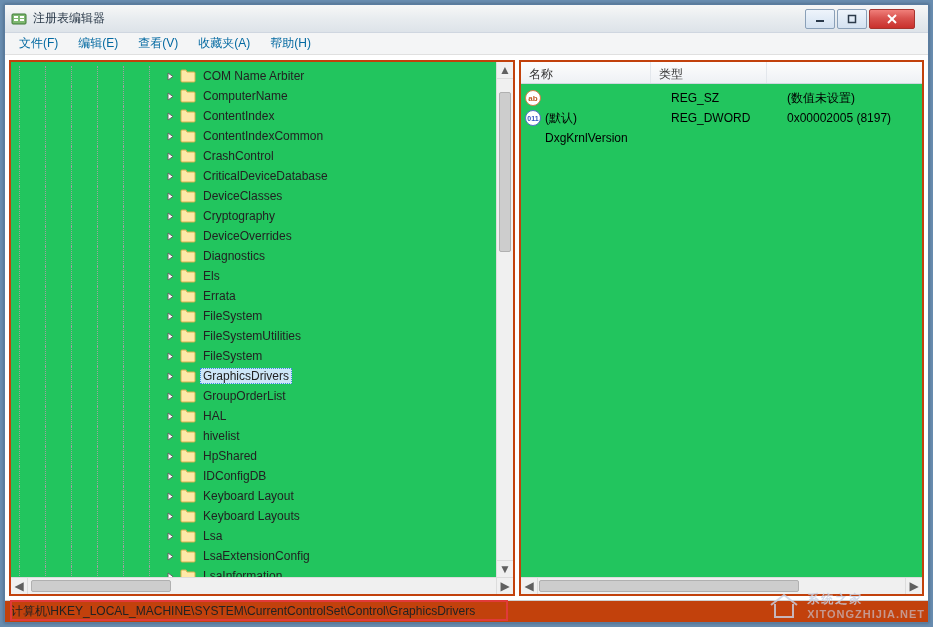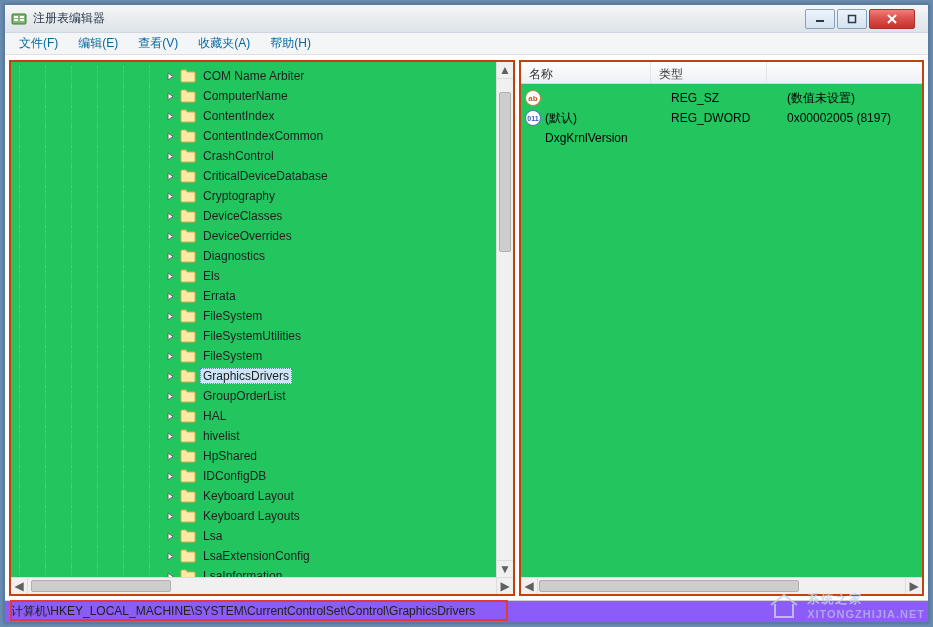--- a/index.html
+++ b/index.html
@@ -55,21 +55,21 @@
 
 .list-body { padding:4px 0; }
 .list-row { display:flex; align-items:center; height:20px; padding:0 4px; }
 .list-row .vicon { width:16px; height:16px; margin-right:4px; display:flex; align-items:center; justify-content:center; font-size:8px; font-weight:bold; border:1px solid; border-radius:8px;}
 .vicon.str { border-color:#d07f4b; color:#c05a23; background:#fff; }
 .vicon.dword { border-color:#5670c7; color:#3454c0; background:#fff; font-size:7px;}
 .list-row .c-name { width:126px; padding-right:12px;margin-top:40px; }
 .list-row .c-type { width:116px; padding-right:4px; }
 .list-row .c-data { flex:1; }
 
-.statusbar { position:absolute; left:0; right:0; bottom:0; height:22px; background:#8b5cf6; border-top:1px solid #d0d0d0; display:flex; align-items:center; padding:0 6px; color:#222; }
+.statusbar { position:absolute; left:0; right:0; bottom:0; height:22px; background:#c2410c; border-top:1px solid #d0d0d0; display:flex; align-items:center; padding:0 6px; color:#222; }
 .status-highlight { position:absolute; left:5px; right:420px; bottom:1px; top:-1px; border:2px solid #e03a3a; pointer-events:none; }
 
 .watermark { position:absolute; right:8px; bottom:6px; color:rgba(200,210,230,0.8); font-size:22px; font-weight:bold; letter-spacing:2px; pointer-events:none; display:flex; align-items:flex-start; gap:6px;}
 .watermark .sub { font-size:11px; letter-spacing:1px; display:block; color:rgba(200,210,230,0.6);}
 </style>
 </head>
 <body>
 
 <div class="window">
 
@@ -255,42 +255,42 @@
               <span class="expander">
                 <svg width="9" height="9" viewBox="0 0 9 9">
                   <path d="M2 1 L7 4.5 L2 8 Z" fill="#fff" stroke="#666"></path>
                 </svg>
               </span>
               <span class="folder-icon">
                 <svg width="16" height="14" viewBox="0 0 16 14">
                   <path d="M1 3 L1 12 Q1 13 2 13 L14 13 Q15 13 15 12 L15 4 Q15 3 14 3 L7 3 L6 1 L2 1 Q1 1 1 2 Z" fill="#ffe9a8" stroke="#d6b24c"></path>
                 </svg>
               </span>
+              <span class="node-label">DeviceClasses</span>
+            </div>
+            <div class="tree-row">
+              <span class="tree-lines">
+                <span class="vline"></span>
+                <span class="vline"></span>
+                <span class="vline"></span>
+                <span class="vline"></span>
+                <span class="vline"></span>
+                <span class="vline"></span>
+              </span>
+              <span class="expander">
+                <svg width="9" height="9" viewBox="0 0 9 9">
+                  <path d="M2 1 L7 4.5 L2 8 Z" fill="#fff" stroke="#666"></path>
+                </svg>
+              </span>
+              <span class="folder-icon">
+                <svg width="16" height="14" viewBox="0 0 16 14">
+                  <path d="M1 3 L1 12 Q1 13 2 13 L14 13 Q15 13 15 12 L15 4 Q15 3 14 3 L7 3 L6 1 L2 1 Q1 1 1 2 Z" fill="#ffe9a8" stroke="#d6b24c"></path>
+                </svg>
+              </span>
               <span class="node-label">Cryptography</span>
-            </div>
-            <div class="tree-row">
-              <span class="tree-lines">
-                <span class="vline"></span>
-                <span class="vline"></span>
-                <span class="vline"></span>
-                <span class="vline"></span>
-                <span class="vline"></span>
-                <span class="vline"></span>
-              </span>
-              <span class="expander">
-                <svg width="9" height="9" viewBox="0 0 9 9">
-                  <path d="M2 1 L7 4.5 L2 8 Z" fill="#fff" stroke="#666"></path>
-                </svg>
-              </span>
-              <span class="folder-icon">
-                <svg width="16" height="14" viewBox="0 0 16 14">
-                  <path d="M1 3 L1 12 Q1 13 2 13 L14 13 Q15 13 15 12 L15 4 Q15 3 14 3 L7 3 L6 1 L2 1 Q1 1 1 2 Z" fill="#ffe9a8" stroke="#d6b24c"></path>
-                </svg>
-              </span>
-              <span class="node-label">DeviceClasses</span>
             </div>
             <div class="tree-row">
               <span class="tree-lines">
                 <span class="vline"></span>
                 <span class="vline"></span>
                 <span class="vline"></span>
                 <span class="vline"></span>
                 <span class="vline"></span>
                 <span class="vline"></span>
               </span>

